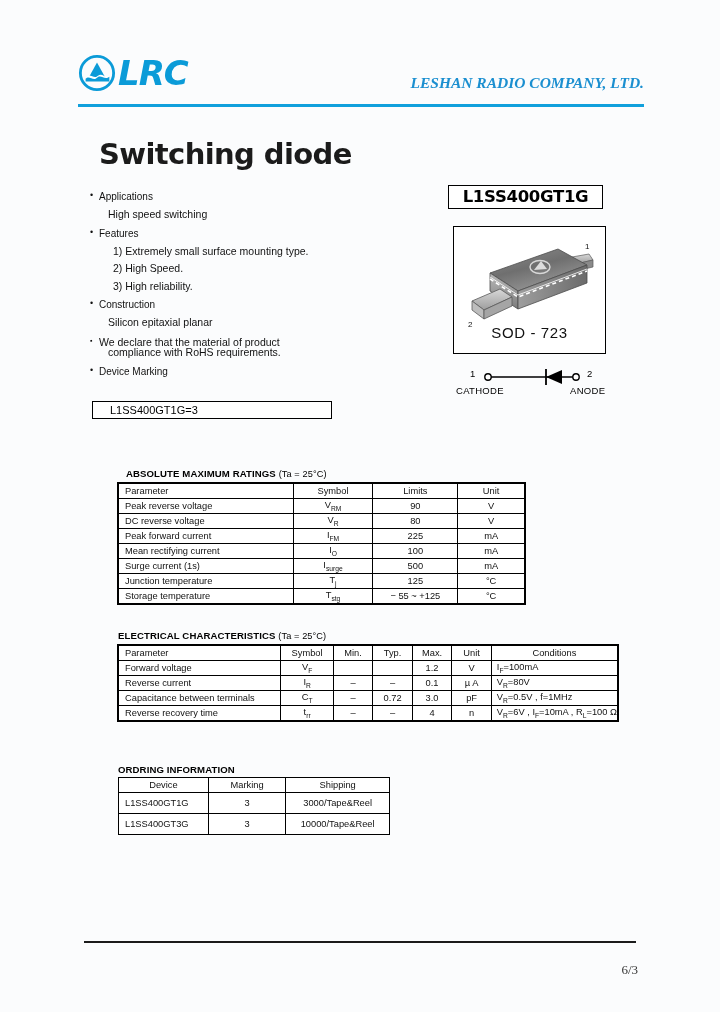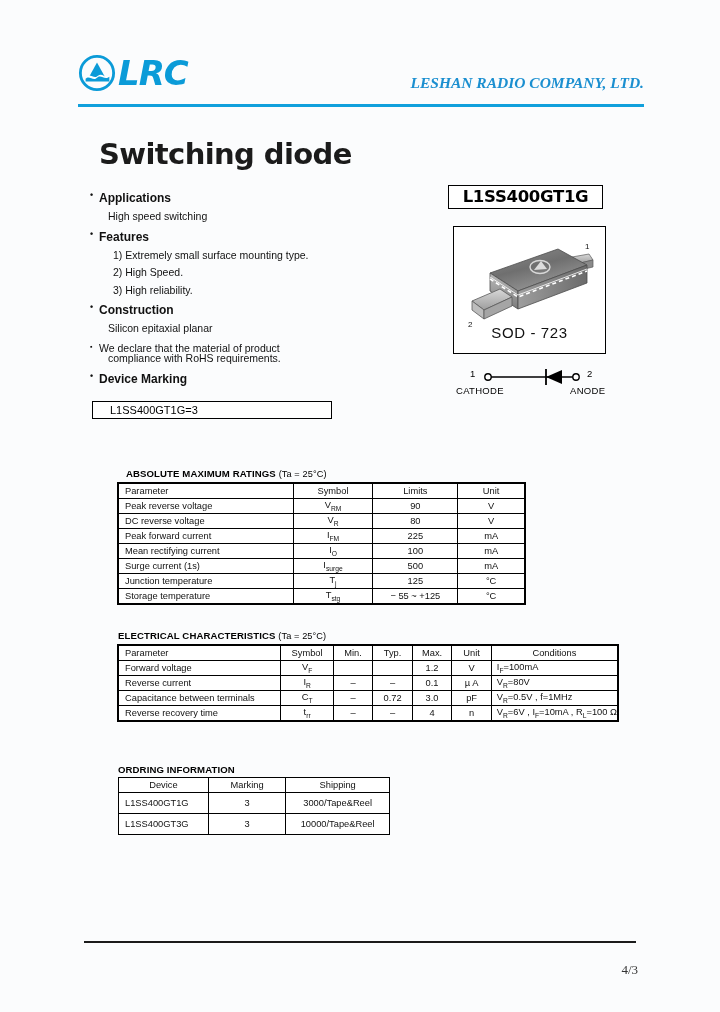--- a/index.html
+++ b/index.html
@@ -78,22 +78,22 @@
   .specs {
     position: absolute;
     left: 99px; top: 192px;
     width: 300px;
     font-size: 10.5px;
     line-height: 1.0;
     color: #111;
   }
   .spec-line { position: relative; white-space: nowrap; }
   .bullet-head {
-    font-weight: bold;
-    font-size: 12px;
+    font-weight: normal;
+    font-size: 10px;
   }
   .dot::before {
     content: "\2022";
     position: absolute;
     left: -9px; top: -1px;
     font-size: 9px;
   }
   .sq::before {
     content: "\25AA";
     position: absolute;
@@ -495,14 +495,14 @@
         </tr>
         <tr>
           <td class="lft">L1SS400GT3G</td>
           <td class="ctr">3</td>
           <td class="ctr">10000/Tape&amp;Reel</td>
         </tr>
       </tbody>
   </table>
 
   <div class="footer-rule"></div>
-  <div class="page-no">4/3</div>
+  <div class="page-no">6/3</div>
 </div>
 
 </body></html>

